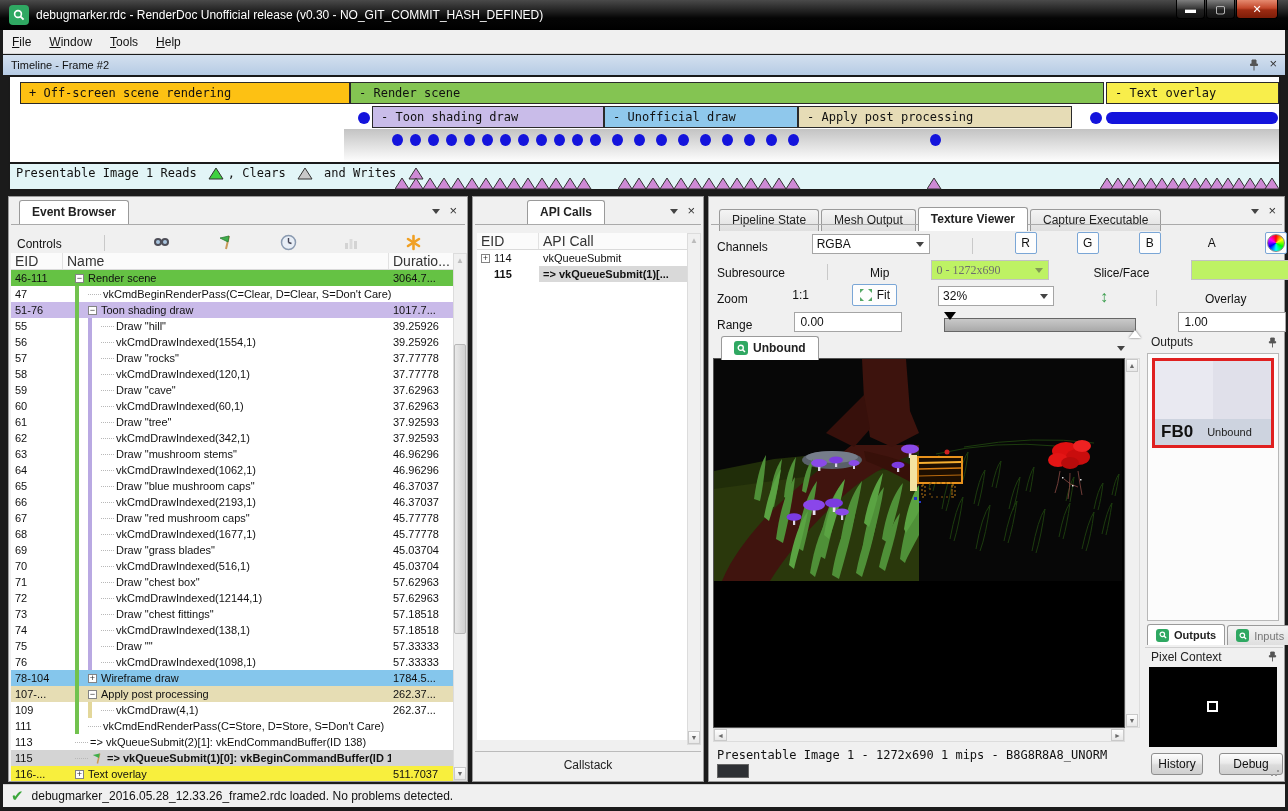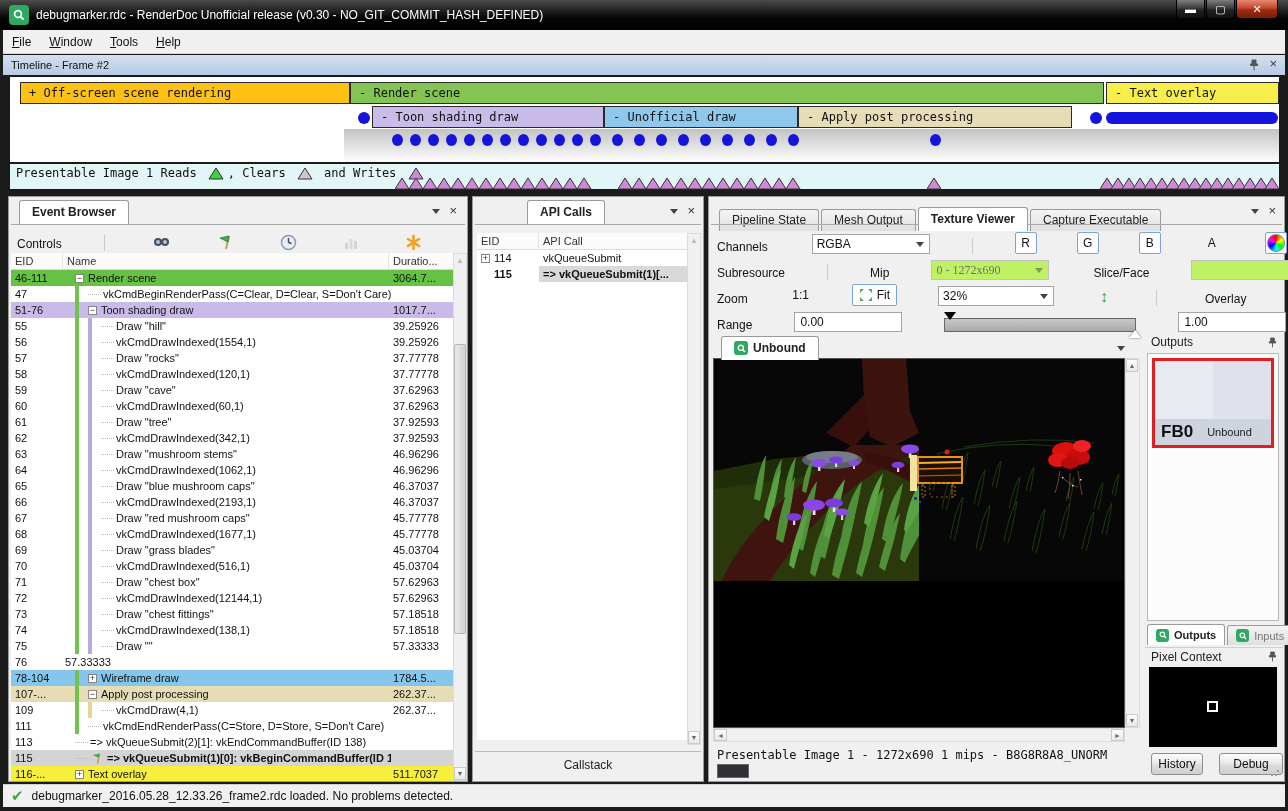--- a/index.html
+++ b/index.html
@@ -43,21 +43,21 @@
     background:linear-gradient(#f4f4f4,#dfdfdf); margin-right:2px; height:22px; display:flex; align-items:center; gap:5px; }
   .tab.active { background:#fff; font-weight:bold; height:24px; position:relative; z-index:2; }
   .tab-side-icons { position:absolute; display:flex; gap:9px; color:#333; font-size:11px; align-items:center; }
   .caret { width:0; height:0; border-left:4px solid transparent; border-right:4px solid transparent; border-top:5px solid #444; }
   .xglyph { font-size:13px; color:#333; line-height:10px; }
 
   .toolbar { position:absolute; display:flex; align-items:flex-end; font-size:12px; color:#111;gap:36px; }
   .tsep { width:1px; height:16px; background:#c9c9c9; margin:0 6px; }
 
   
-  .grid-head { position:absolute; display:flex; font-size:11px; color:#333; background:#fbfbfb; border-bottom:1px solid #dadada; height:17px; align-items:center; }
+  .grid-head { position:absolute; display:flex; font-size:14px; color:#333; background:#fbfbfb; border-bottom:1px solid #dadada; height:17px; align-items:center; }
   .grid-head .col { border-right:1px solid #e2e2e2; padding-left:4px; height:100%; display:flex; align-items:center; }
   .rowwrap { position:absolute; overflow:hidden; background:#fff; }
   .erow { display:flex; height:16px; font-size:11px; color:#111; align-items:center; white-space:nowrap; }
   .erow .eid { width:52px; padding-left:4px; flex:none; overflow:hidden; }
   .erow .name { flex:1; display:flex; align-items:center; height:100%; overflow:hidden; }
   .erow .dur { width:62px; flex:none; padding-left:2px; overflow:hidden; }
   .vbar { width:4px; height:16px; margin-right:9px; flex:none; }
   .expander { width:9px; height:9px; border:1px solid #848484; background:#fff; font-size:9px; line-height:7px; text-align:center; color:#333; margin-right:4px; flex:none; }
   .spacer { flex:none; height:100%; }
   .hl-green  { background:#65c244; }
@@ -544,20 +544,27 @@
           <span class="spacer" style="width: 12px;"></span>
           <span class="vbar" style="background: rgb(114, 194, 78);"></span>
           <span class="vbar" style="background: rgb(185, 169, 226);"></span>
           <span class="spacer" style="width: 13px; border-bottom: 1px dotted rgb(184, 184, 184); height: 1px; margin-right: 2px;"></span>
           <span>Draw ""</span>
         </div>
         <div class="dur">57.33333</div>
       </div>
       <div class="erow">
         <div class="eid">76</div>
+        <div class="name">
+          <span class="spacer" style="width: 12px;"></span>
+          <span class="vbar" style="background: rgb(114, 194, 78);"></span>
+          <span class="vbar" style="background: rgb(185, 169, 226);"></span>
+          <span class="spacer" style="width: 13px; border-bottom: 1px dotted rgb(184, 184, 184); height: 1px; margin-right: 2px;"></span>
+          <span>vkCmdDrawIndexed(1098,1)</span>
+        </div>
         <div class="dur">57.33333</div>
       </div>
       <div class="erow hl-blue">
         <div class="eid">78-104</div>
         <div class="name">
           <span class="spacer" style="width: 12px;"></span>
           <span class="vbar" style="background: rgb(114, 194, 78);"></span>
           <span class="expander">+</span>
           <span>Wireframe draw</span>
         </div>

